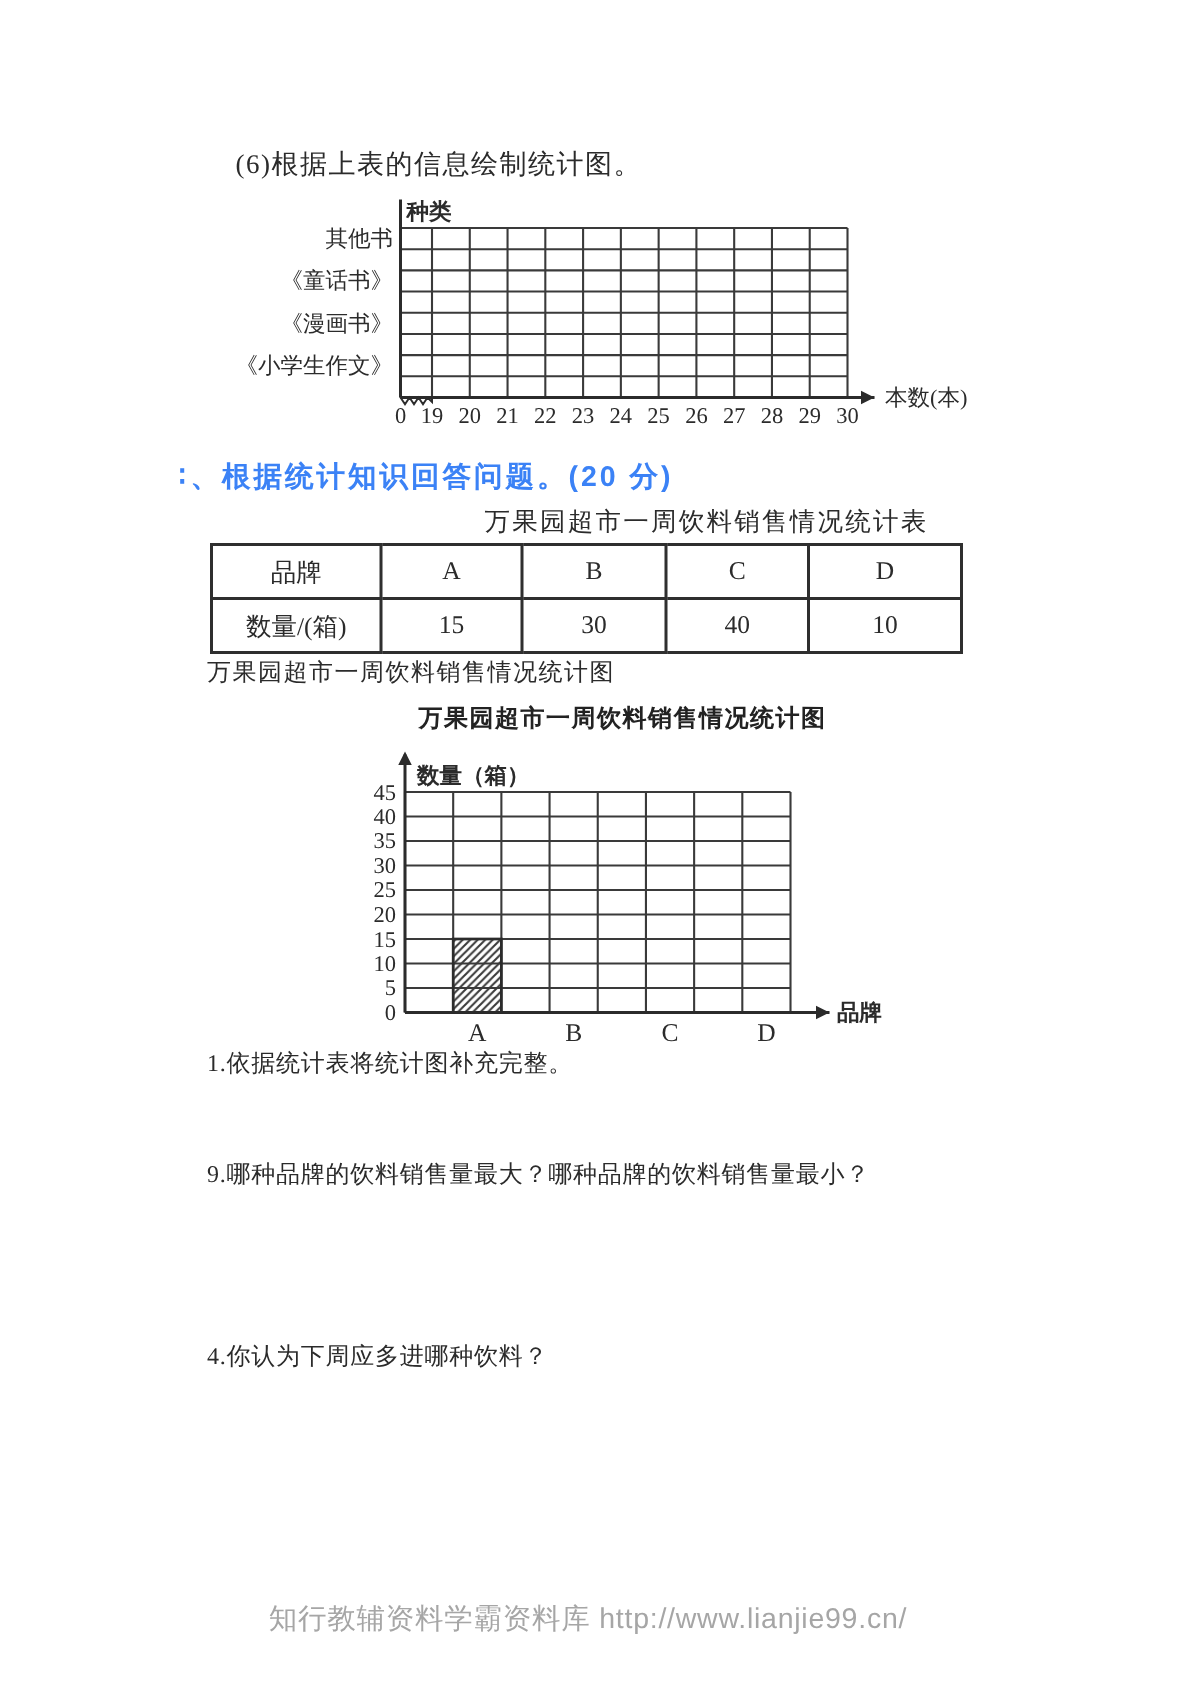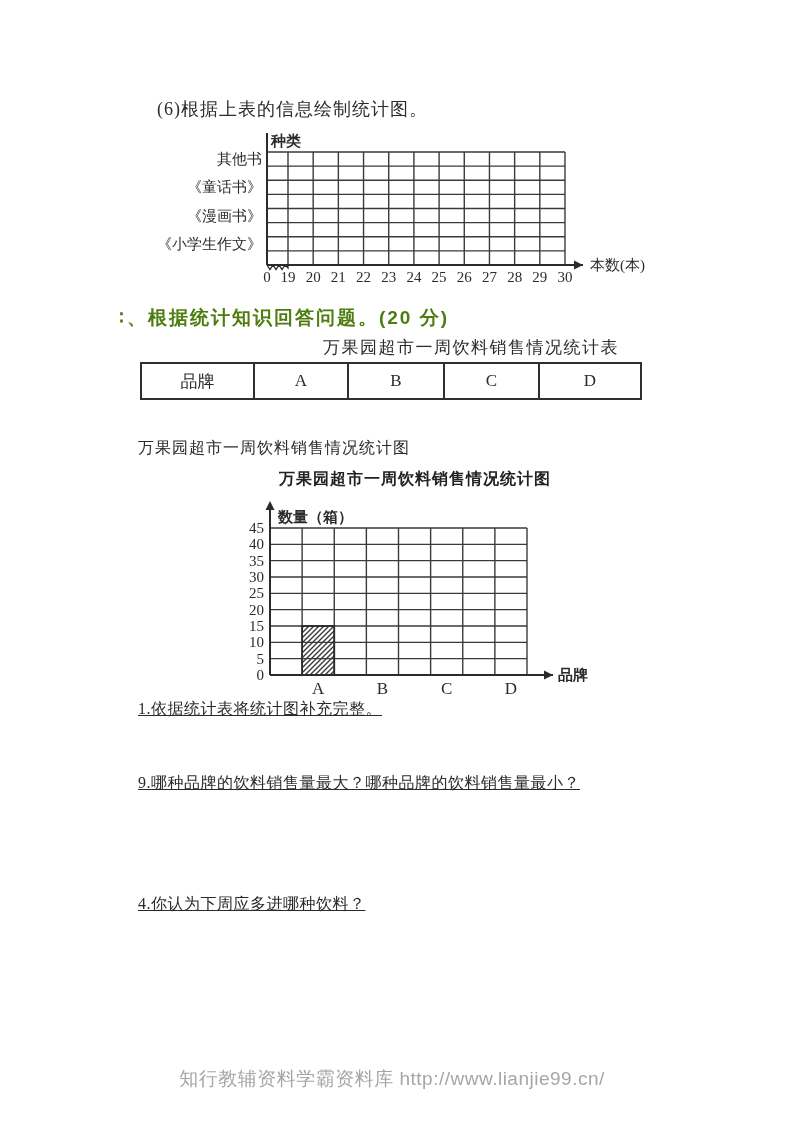--- a/index.html
+++ b/index.html
@@ -1,30 +1,30 @@
 <!DOCTYPE html>
 <html><head>
 <meta charset="utf-8">
 <style>
   html,body{margin:0;padding:0;background:#ffffff;}
   .page{position:relative;width:793px;height:1122px;background:#ffffff;overflow:hidden;
         font-family:"Liberation Serif", serif;color:#2b2b2b;}
   .abs{position:absolute;white-space:nowrap;}
   .intro{left:157px;top:97px;font-size:18px;letter-spacing:1px;}
   .heading{left:119px;top:305px;font-family:"Liberation Sans",sans-serif;font-weight:bold;
-           font-size:19px;letter-spacing:2px;color:#4d7c0f;}
+           font-size:19px;letter-spacing:2px;color:#3b82f6;}
   .heading .prefix{font-weight:bold;margin-right:1px;}
   .table-title{left:287px;top:336px;font-size:17px;letter-spacing:1.5px;margin-left:36px;}
   .sales-table{position:absolute;left:140px;top:362px;border-collapse:collapse;}
   .sales-table td{border:2px solid #2f2f2f;text-align:center;vertical-align:middle;
                   font-size:17px;height:34px;padding:0;}
   .caption2{left:138px;top:438px;font-size:16px;letter-spacing:1px;}
   .chart2-title{left:279px;top:469px;font-family:"Liberation Sans",sans-serif;font-weight:bold;
                 font-size:16px;letter-spacing:1px;color:#222;}
-  .q{left:138px;font-size:16px;letter-spacing:0.5px;text-decoration:underline;}
+  .q{left:138px;font-size:16px;letter-spacing:0.5px;}
   .q1{top:699px;} .q2{top:773px;} .q3{top:894px;}
   .footer{left:0;top:1066px;width:784px;text-align:center;
           font-family:"Liberation Sans",sans-serif;font-size:19px;letter-spacing:0.5px;color:#a6a6a6;}
   svg{position:absolute;overflow:visible;}
   svg text{fill:#2b2b2b;}
   .t-serif{font-family:"Liberation Serif",serif;font-size:15px;}
   .t-serif-lg{font-family:"Liberation Serif",serif;font-size:17px;}
   .t-cjk{font-family:"Liberation Serif",serif;font-size:15px;}
   .t-cjk-bold{font-family:"Liberation Sans",sans-serif;font-weight:bold;font-size:15px;}
   .gridline{stroke:#3a3a3a;stroke-width:1.4;}
@@ -99,20 +99,27 @@
         <col style="width:102px">
     </colgroup>
     <tbody>
         <tr>
       <td>品牌</td>
       <td>A</td>
       <td>B</td>
       <td>C</td>
       <td>D</td>
     </tr>
+    <tr>
+      <td>数量/(箱)</td>
+      <td>15</td>
+      <td>30</td>
+      <td>40</td>
+      <td>10</td>
+    </tr>
   </tbody>
     </table>
 
   <div class="abs caption2">万果园超市一周饮料销售情况统计图</div>
 
   <div class="abs chart2-title">万果园超市一周饮料销售情况统计图</div>
 
   <svg id="chart2" style="left:230px;top:490px;" width="370" height="220" viewBox="0 0 370 220">
       <defs>
         <pattern id="hatch" width="5" height="5" patternUnits="userSpaceOnUse">

